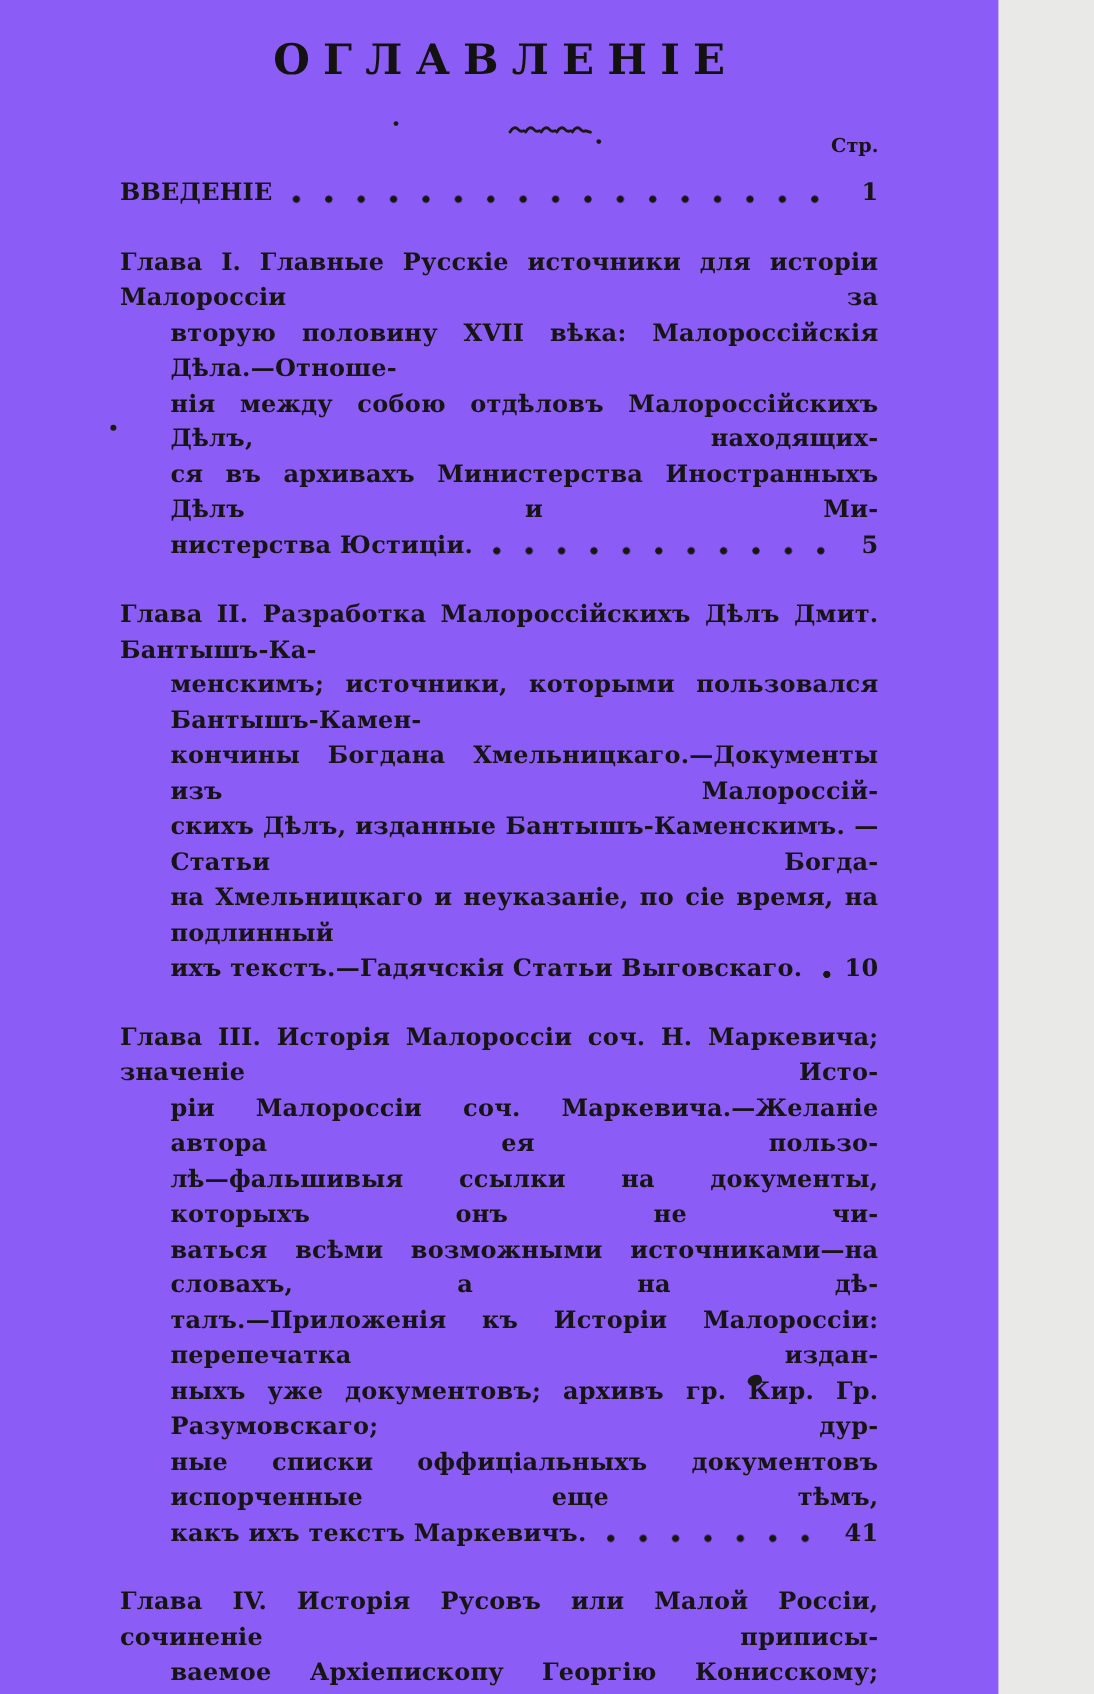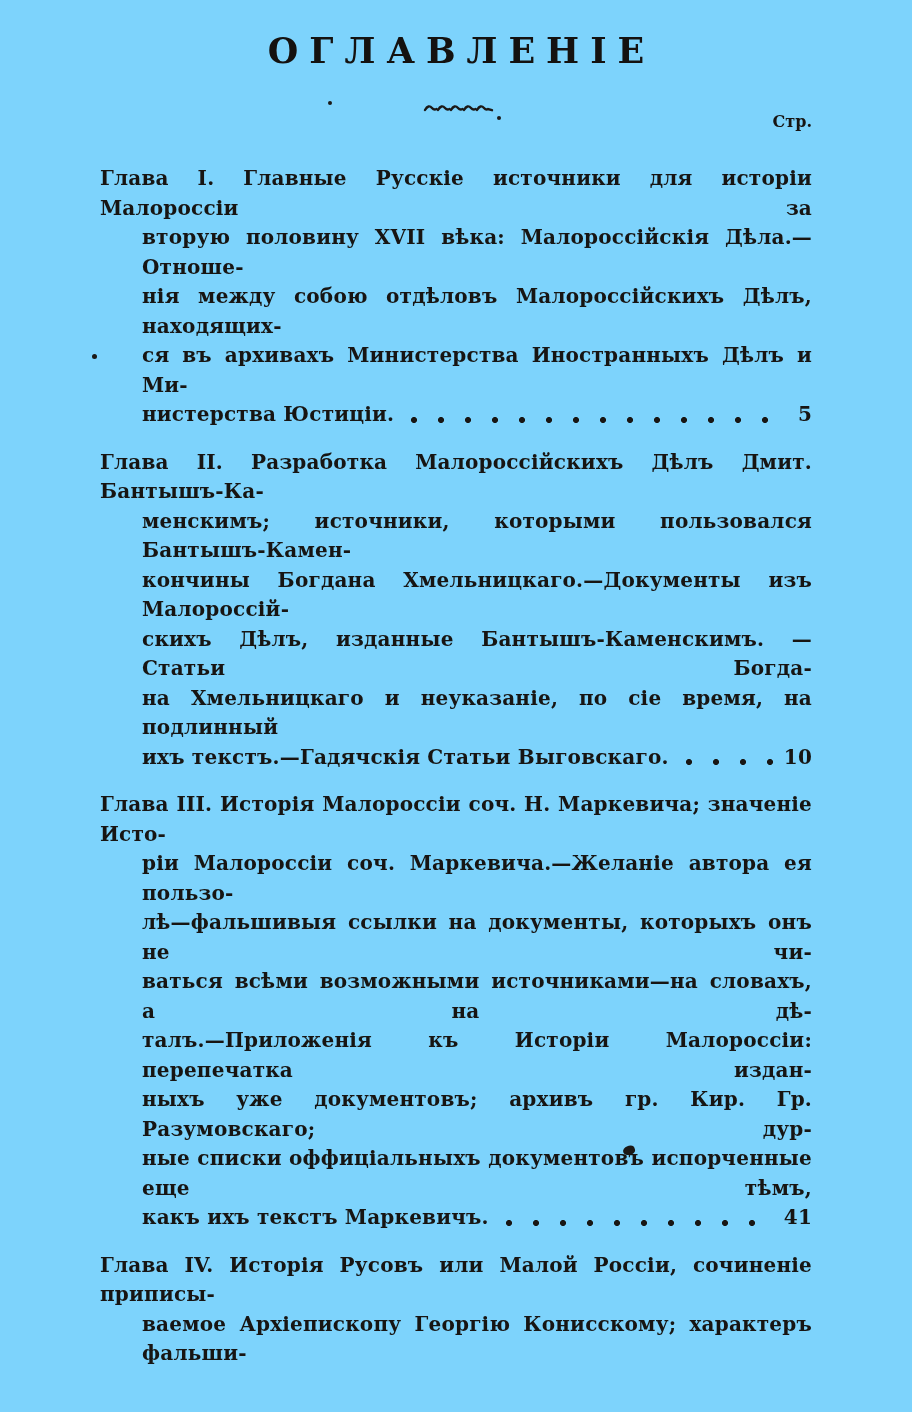--- a/index.html
+++ b/index.html
@@ -3,22 +3,22 @@
 <meta charset="utf-8">
 <style>
   html, body { margin: 0; padding: 0; }
   body {
     width: 912px; height: 1412px;
     background: #e9e9e7;
     font-family: "DejaVu Serif", "Liberation Serif", serif;
   }
   .sheet {
     position: relative;
-    width: 912px; height: 1412px;
-    background: #7dd3fc;
+    width: 832px; height: 1412px;
+    background: #8b5cf6;
     color: #171513;
     overflow: hidden;
   }
   .title {
     position: absolute; left: 0; right: 0; top: 30px;
     margin: 0;
     text-align: center;
     font-size: 35px;
     font-weight: 700;
     letter-spacing: 11px;
@@ -33,21 +33,21 @@
     position: absolute; right: 100px; top: 112px;
     font-size: 16px; font-weight: 700;
   }
   .toc {
     position: absolute; left: 100px; right: 100px; top: 146px;
     font-size: 20px;
     font-weight: 700;
     line-height: 29.5px;
     letter-spacing: 0.2px;
   }
-  .entry { margin-top: 18px; }
+  .entry { margin-top: 28px; }
   .entry.intro { margin-top: 0; }
   .line {
     text-align: justify;
     text-align-last: justify;
     white-space: normal;
   }
   .cont { padding-left: 42px; }
   .lastline { display: flex; align-items: flex-end; }
   .lastline .txt { white-space: nowrap; }
   .leader {
@@ -83,20 +83,27 @@
   <div class="ornament">
     <svg width="74" height="14" viewBox="0 0 74 14">
       <path d="M2 9 q3.5 -6 7 -2 q2 2.2 4.5 1 M15 9 q3.5 -6 7 -2 q2 2.2 4.5 1 M28 9 q3.5 -6 7 -2 q2 2.2 4.5 1 M41 9 q3.5 -6 7 -2 q2 2.2 4.5 1 M54 9 q3.5 -6 7 -2 q2 2.2 4 1 l4 1.2" fill="none" stroke="#1b1917" stroke-width="2.4" stroke-linecap="round"></path>
     </svg>
   </div>
 
   <div class="col-header">Стр.</div>
 
   <div class="toc">
 
+    <div class="entry intro">
+      <div class="lastline">
+        <span class="txt">ВВЕДЕНІЕ</span>
+        <span class="leader"></span>
+        <span class="page-num">1</span>
+      </div>
+    </div>
 
     <div class="entry">
       <div class="line first">Глава I. Главные Русскіе источники для исторіи Малороссіи за</div>
       <div class="line cont">вторую половину XVII вѣка: Малороссійскія Дѣла.—Отноше-</div>
       <div class="line cont">нія между собою отдѣловъ Малороссійскихъ Дѣлъ, находящих-</div>
       <div class="line cont">ся въ архивахъ Министерства Иностранныхъ Дѣлъ и Ми-</div>
       <div class="lastline cont">
         <span class="txt">нистерства Юстиціи.</span>
         <span class="leader"></span>
         <span class="page-num">5</span>

